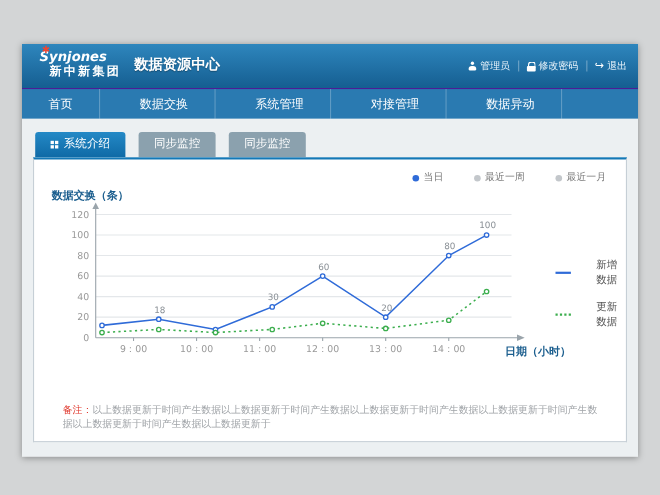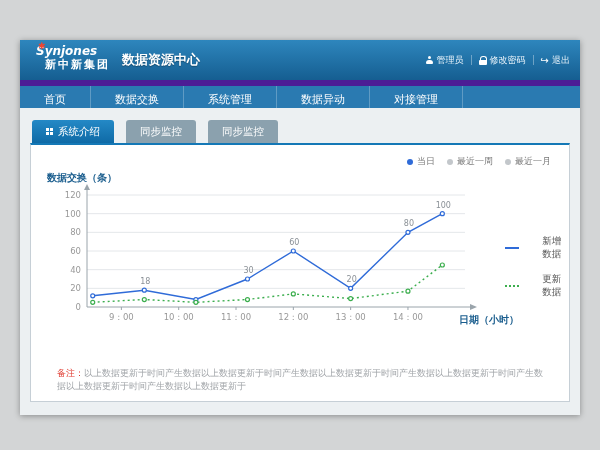--- a/index.html
+++ b/index.html
@@ -20,33 +20,33 @@
   .tool-sep{width:1px;height:10px;background:rgba(255,255,255,.35);}
   .ic-user{display:inline-block;width:8px;height:8px;position:relative;}
   .ic-user::before{content:"";position:absolute;left:2.5px;top:0;width:3px;height:3px;border-radius:50%;background:#fff;}
   .ic-user::after{content:"";position:absolute;left:.5px;bottom:0;width:7px;height:4px;border-radius:3px 3px 1px 1px;background:#fff;}
   .ic-lock{display:inline-block;width:8px;height:9px;position:relative;}
   .ic-lock::before{content:"";position:absolute;left:1.5px;top:0;width:5px;height:5px;border:1px solid #fff;border-bottom:none;border-radius:3px 3px 0 0;}
   .ic-lock::after{content:"";position:absolute;left:0;bottom:0;width:8px;height:5px;background:#fff;border-radius:1px;}
   .ic-exit{font-size:10px;line-height:9px;color:#fff;}
 
   
-  .nav{position:absolute;left:0;top:40px;right:0;height:28px;background:#2a7ab1;border-top:6px solid #4c1d95;display:flex;}
+  .nav{position:absolute;left:0;top:40px;right:0;height:28px;background:#2a7ab1;border-top:1px solid #4c1d95;display:flex;gap:12px;}
   .nav-item{padding:0 24px;line-height:27px;color:#fff;font-size:11px;border-right:1px solid rgba(255,255,255,.25);cursor:pointer;}
 
   
   .content{position:absolute;left:0;top:68px;right:0;bottom:0;background:#ecf0f2;}
   .tabs{position:absolute;left:12px;top:12px;height:23px;display:flex;gap:12px;}
   .tab{height:23px;padding:0 14px;line-height:23px;color:#fff;font-size:10.5px;background:#8ba1ae;border-radius:3px 3px 0 0;cursor:pointer;display:flex;align-items:center;}
   .tab.active{background:linear-gradient(#2489c6,#0f6aa6);}
   .tab-ic{display:inline-block;width:7px;height:7px;margin-right:5px;background-image:linear-gradient(#fff,#fff),linear-gradient(#fff,#fff),linear-gradient(#fff,#fff),linear-gradient(#fff,#fff);background-size:3px 3px;background-position:0 0,4px 0,0 4px,4px 4px;background-repeat:no-repeat;}
 
   .panel{position:absolute;left:10px;right:10px;top:35px;bottom:13px;background:#fff;border:1px solid #c6cfd6;border-top:2px solid #1478b6;}
 
-  .legend-filters{position:absolute;right:18px;top:10px;display:flex;gap:12px;font-size:9px;color:#777;margin-left:32px;}
+  .legend-filters{position:absolute;right:18px;top:10px;display:flex;gap:28px;font-size:9px;color:#777;margin-left:32px;}
   .lg-item{display:flex;align-items:center;gap:4px;cursor:pointer;}
   .lg-dot{width:6px;height:6px;border-radius:50%;display:inline-block;}
 
   .y-title{position:absolute;left:16px;top:26px;color:#1b5e8e;font-weight:bold;font-size:10px;}
   .x-title{position:absolute;left:428px;top:168px;color:#1b5e8e;font-weight:bold;font-size:10px;}
 
   #chart-svg{position:absolute;left:8px;top:36px;}
   .tick{font-size:8.5px;fill:#999;}
   .ptlabel{font-size:8px;fill:#8a9096;}
 
@@ -84,22 +84,22 @@
         <span class="ic-exit">↪</span>
         <span>退出</span>
       </span>
     </div>
   </div>
 
   <div class="nav">
     <span class="nav-item">首页</span>
     <span class="nav-item">数据交换</span>
     <span class="nav-item">系统管理</span>
+    <span class="nav-item">对接管理</span>
     <span class="nav-item">数据异动</span>
-    <span class="nav-item">对接管理</span>
   </div>
 
   <div class="content">
 
     <div class="tabs">
       <span class="tab active">
         <span class="tab-ic"></span>
         <span>系统介绍</span>
       </span>
       <span class="tab">

